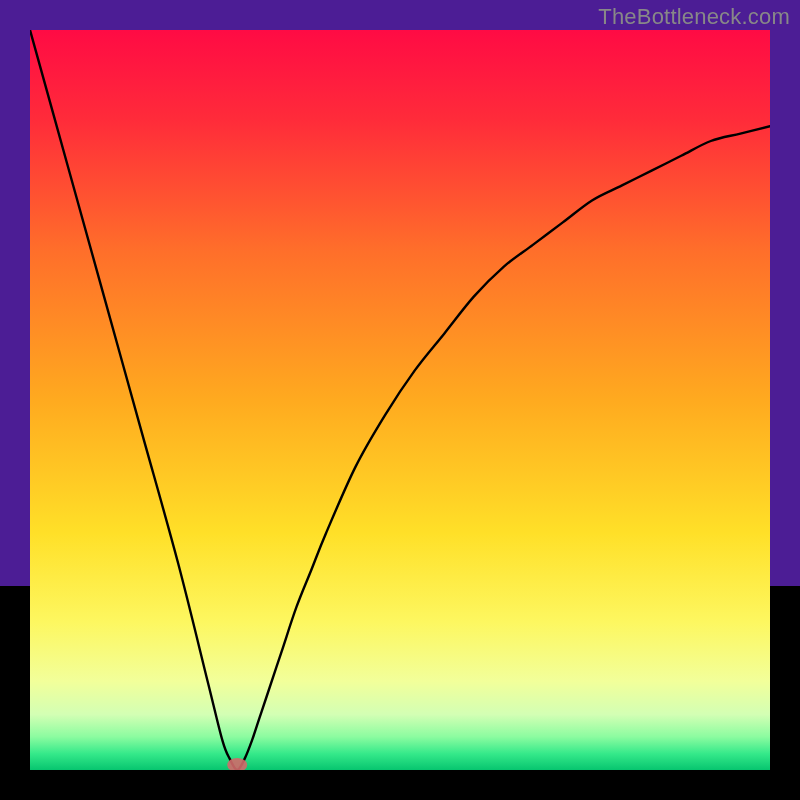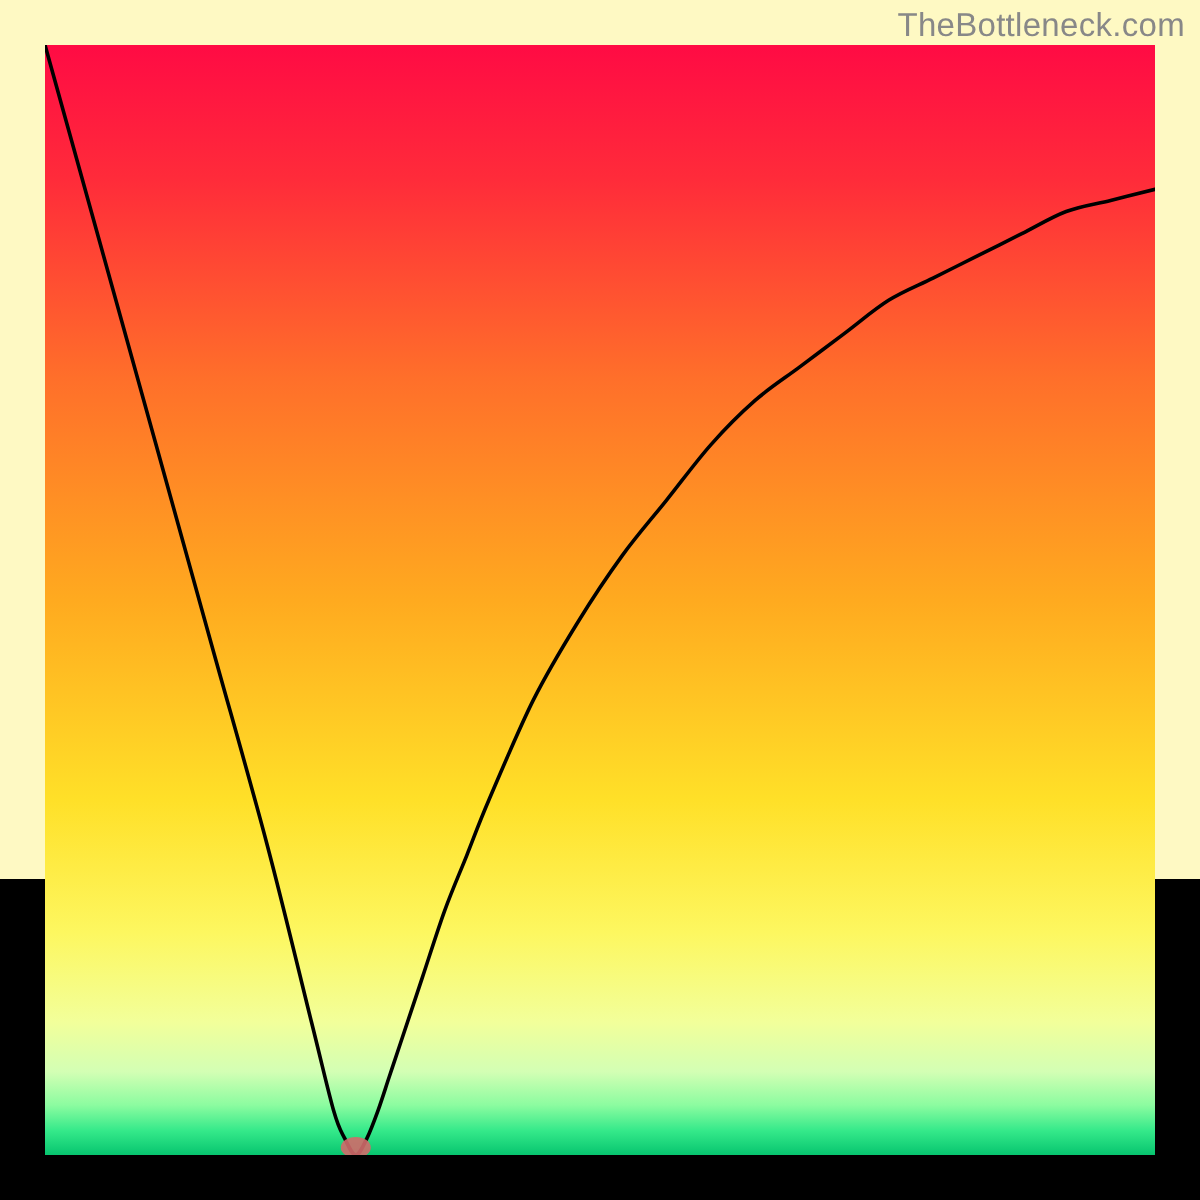--- a/index.html
+++ b/index.html
@@ -7,21 +7,21 @@
     padding: 0;
     width: 800px;
     height: 800px;
     overflow: hidden;
     background: #000;
     font-family: Arial, Helvetica, sans-serif;
   }
   .frame {
     width: 800px;
     height: 586px;
-    background: #fef9c3;
+    background: #4c1d95;
     position: relative;
   }
   .watermark {
     position: absolute;
     top: 4px;
     right: 10px;
     color: #888;
     font-size: 22px;
     font-weight: 400;
     letter-spacing: 0.2px;

